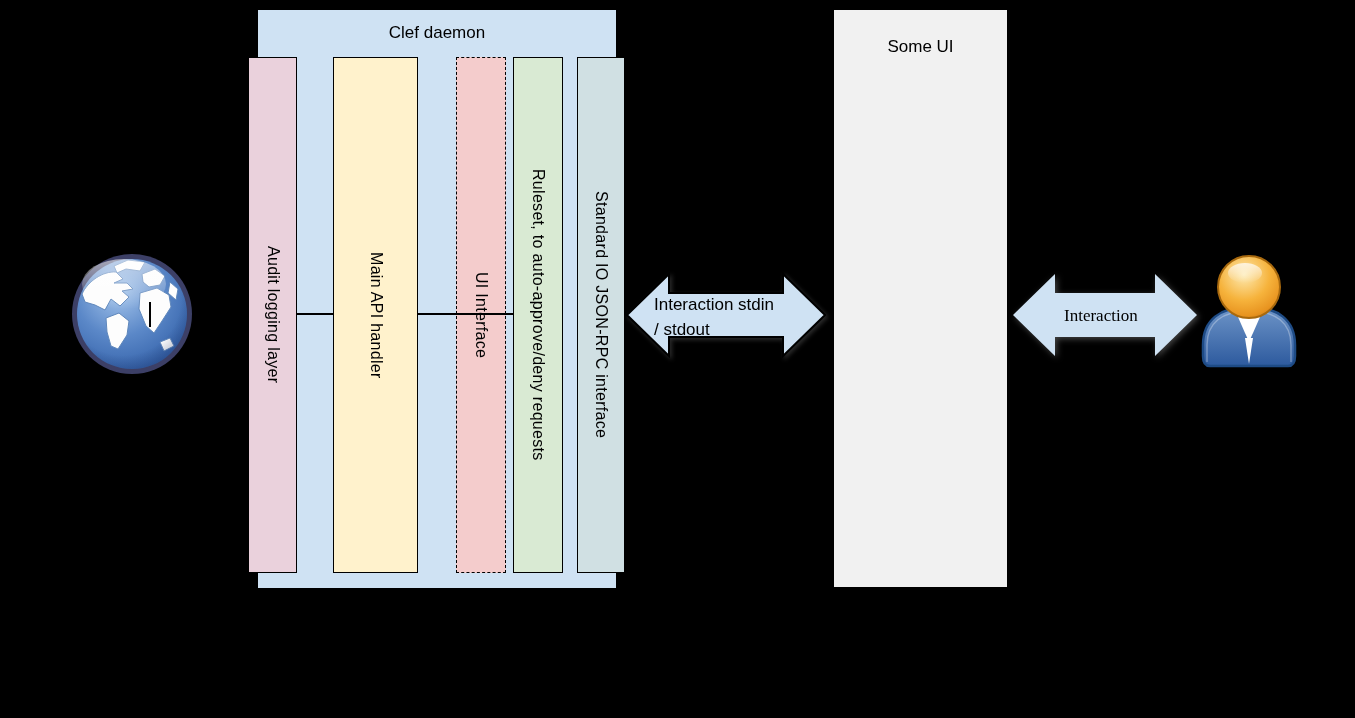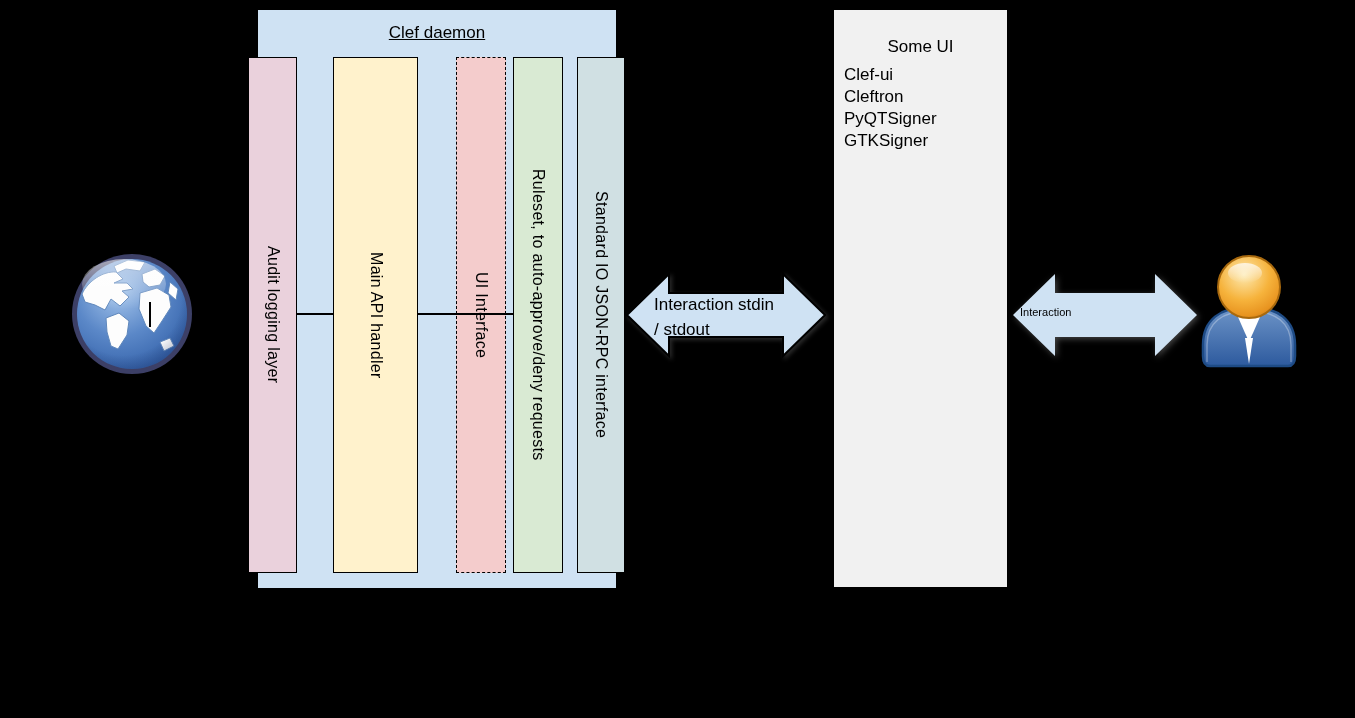--- a/index.html
+++ b/index.html
@@ -3,21 +3,21 @@
 <meta charset="utf-8">
 <style>
   html,body{margin:0;padding:0;background:#000;}
   .canvas{position:relative;width:1355px;height:718px;background:#000;
           font-family:"Liberation Sans", sans-serif;color:#000;overflow:hidden;}
   .abs{position:absolute;}
 
   
   .daemon-box{left:257px;top:9px;width:360px;height:580px;background:#cfe2f3;
               border:1.5px solid #000;box-sizing:border-box;}
-  .daemon-title{width:100%;text-align:center;padding-top:13px;font-size:17px;text-decoration:underline;}
+  .daemon-title{width:100%;text-align:center;padding-top:13px;font-size:17px;}
 
   
   .bar{top:57px;height:516px;border:1.5px solid #000;box-sizing:border-box;
        display:flex;align-items:center;justify-content:center;}
   .bar-label{writing-mode:vertical-rl;text-orientation:mixed;font-size:16px;
              white-space:nowrap;letter-spacing:0.3px;}
   .bar-audit  {left:248px;width:49px;background:#ead1dc;}
   .bar-main   {left:333px;width:85px;background:#fff2cc;}
   .bar-ui     {left:456px;width:50px;background:#f4cccc;border-style:dashed;}
   .bar-ruleset{left:513px;width:50px;background:#d9ead3;}
@@ -26,21 +26,21 @@
   
   .hline{top:313px;height:1.5px;background:#000;}
   .hline-a{left:296px;width:38px;}
   .hline-b{left:417px;width:97px;}
 
   
   .arrow-svg{display:block;}
   .arrow-stdin{left:626px;top:272px;filter:drop-shadow(2px 2px 2px rgba(120,120,120,0.35));}
   .arrow-stdin-text{left:654px;top:292px;font-size:17px;line-height:25px;}
   .arrow-user{left:1012px;top:272px;filter:drop-shadow(2px 2px 3px rgba(150,150,150,0.45));}
-  .arrow-user-text{left:1020px;top:306px;font-size:11px;}
+  .arrow-user-text{left:1064px;top:306px;font-size:17px;font-family:Liberation Serif, serif;}
 
   
   .someui-box{left:833px;top:9px;width:175px;height:579px;background:#f1f1f1;
               border:1.5px solid #000;box-sizing:border-box;}
   .someui-title{width:100%;text-align:center;padding-top:27px;font-size:17px;}
   .someui-list{position:absolute;left:10px;top:54px;margin:0;padding:0;list-style:none;
                font-size:17px;line-height:22px;}
 
   
   .globe-wrap{left:70px;top:252px;}
@@ -118,26 +118,20 @@
       <path d="M1,43 L43,2 L43,21 L157,21 L157,2 L199,43 L157,84 L157,65 L43,65 L43,84 Z" fill="#cfe2f3" stroke="#000" stroke-width="2" stroke-linejoin="miter"></path>
     </svg>
   </div>
   <div class="abs arrow-stdin-text">
     <div>Interaction stdin</div>
     <div>/ stdout</div>
   </div>
 
   <div class="abs someui-box">
     <div class="someui-title">Some UI</div>
-    <ul class="someui-list">
-      <li>Clef-ui</li>
-      <li>Cleftron</li>
-      <li>PyQTSigner</li>
-      <li>GTKSigner</li>
-    </ul>
   </div>
 
   <div class="abs arrow-user">
     <svg class="arrow-svg" width="186" height="86" viewBox="0 0 186 86">
       <path d="M1,43 L43,2 L43,21 L143,21 L143,2 L185,43 L143,84 L143,65 L43,65 L43,84 Z" fill="#cfe2f3"></path>
     </svg>
   </div>
   <div class="abs arrow-user-text">Interaction</div>
 
   <div class="abs person-wrap">

